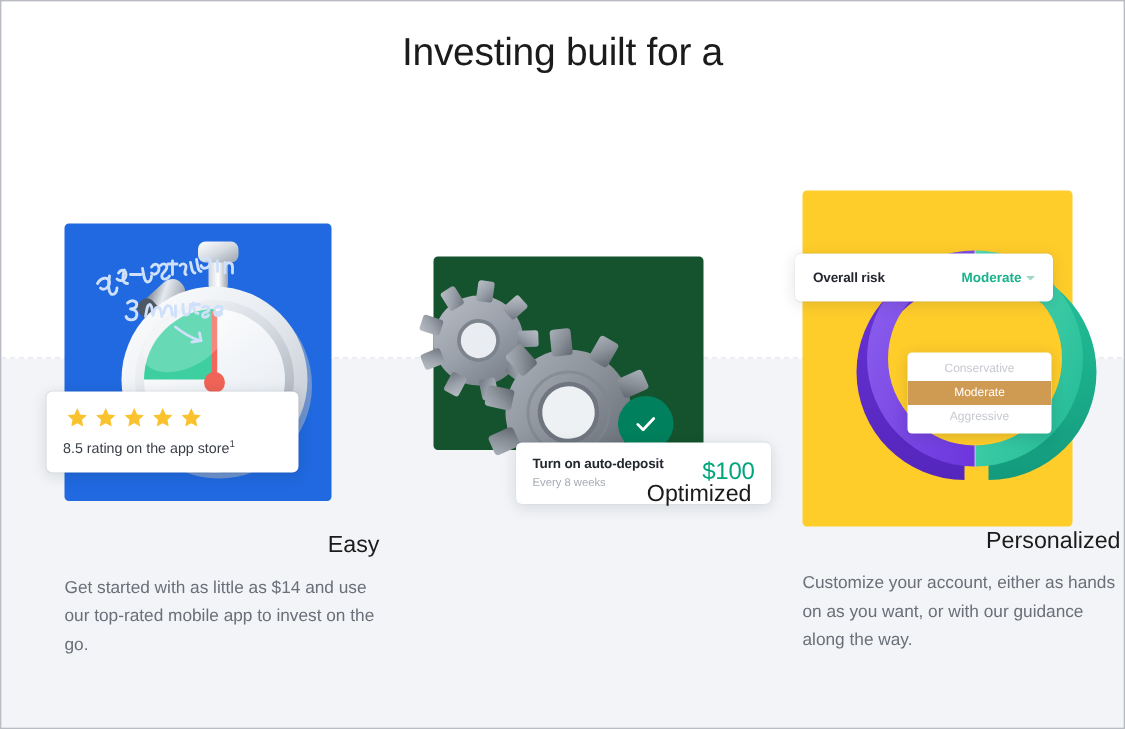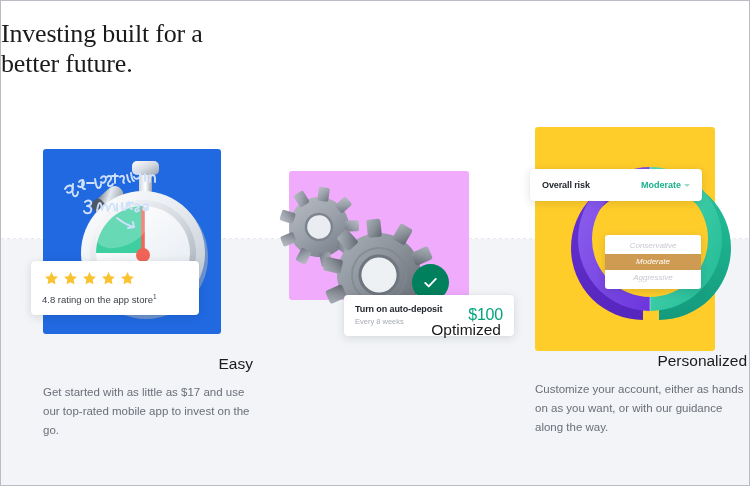--- a/index.html
+++ b/index.html
@@ -14,39 +14,39 @@
     box-sizing:border-box;border:1px solid #b9bcc2;
     background:#ffffff;overflow:hidden;
   }
   
   .bg-top{position:absolute;left:0;top:0;width:100%;height:238px;background:#ffffff;}
   .bg-bottom{position:absolute;left:0;top:238px;width:100%;bottom:0;background:#f2f4f7;}
   .bg-seam{position:absolute;left:0;top:237px;width:100%;height:1px;
     background:repeating-linear-gradient(90deg,#e7eaf0 0 3px,#ffffff 3px 6px);}
 
   
-  .hero{position:absolute;left:0;top:18px;width:100%;text-align:left;font-family:Liberation Serif, serif;}
+  .hero{position:absolute;left:0;top:18px;width:100%;text-align:center;}
   .hero h1{
     margin:0;font-size:26px;line-height:30px;font-weight:400;
     color:#1b1b1b;letter-spacing:-.2px;
   }
   .hero p{
     margin:21px auto 0;width:300px;font-size:12.5px;line-height:19px;
     color:#2b2b2b;font-weight:400;
   }
 
   
   .col{position:absolute;}
   .col-1{left:42px;top:148px;width:210px;}
   .col-2{left:288px;top:170px;width:212px;}
   .col-3{left:534px;top:126px;width:212px;}
 
   .panel{position:relative;border-radius:3px;}
   .panel-blue{width:178px;height:185px;background:#2069e0;margin-left:0;}
-  .panel-green{width:180px;height:129px;background:#f0abfc;}
+  .panel-green{width:180px;height:129px;background:#14532d;}
   .panel-yellow{width:180px;height:224px;background:#ffcd2a;}
 
   .txt{position:relative;}
   .txt h2{margin:0;font-size:15.5px;line-height:20px;font-weight:400;color:#1b1b1b;text-align:right;}
   .txt p{margin:9px 0 0;font-size:11.5px;line-height:19px;color:#6a6f78;font-weight:400;}
 
   
   .fcard{
     position:absolute;background:#fff;border-radius:4px;
     box-shadow:0 2px 10px rgba(22,30,48,.13),0 0 1px rgba(22,30,48,.10);
@@ -74,42 +74,41 @@
   
   .risk-card{left:-5px;top:42px;width:148px;padding:11px 12px;
     display:flex;align-items:center;justify-content:space-between;}
   .risk-label{font-size:9px;color:#23272e;font-weight:700;letter-spacing:-.1px;}
   .risk-value{font-size:9px;color:#19b28c;font-weight:700;display:flex;align-items:center;gap:3px;}
   .caret{width:0;height:0;border-left:3px solid transparent;border-right:3px solid transparent;
     border-top:3.5px solid #9fd8c9;display:block;}
 
   .risk-menu{
     position:absolute;left:70px;top:108px;width:96px;background:#fff;border-radius:3px;
-    box-shadow:0 2px 9px rgba(22,30,48,.16);overflow:hidden;padding:3px 0;font-style:italic;
+    box-shadow:0 2px 9px rgba(22,30,48,.16);overflow:hidden;padding:3px 0;
   }
   .risk-opt{font-size:8px;line-height:14px;text-align:center;color:#c6c9cf;padding:1px 0;}
   .risk-opt.sel{background:#cf9a52;color:#fff;}
 
   
   .hand{position:absolute;left:18px;top:22px;width:104px;height:58px;}
   svg{display:block;overflow:visible;}
 </style>
 </head>
 <body>
 
 <div id="page">
 
   <div class="bg-top"></div>
   <div class="bg-bottom"></div>
   <div class="bg-seam"></div>
 
   <div class="hero">
     <h1>
       <span>Investing built for a</span><br>
-      <span>better future.</span>
     </h1>
   </div>
 
   <div class="col col-1">
 
     <div class="panel panel-blue">
 
       <svg width="178" height="185" viewBox="0 0 178 185">
         <defs>
           <linearGradient id="bodyG" x1="0" y1="0" x2="1" y2="1">
@@ -218,28 +217,28 @@
               <path d="M10 1.4l2.6 5.6 6 .7-4.4 4.1 1.1 5.9L10 14.9l-5.3 2.8 1.1-5.9L1.4 7.7l6-.7z" fill="#f9c22e"></path>
             </svg>
           <svg class="star" viewBox="0 0 20 20">
               <path d="M10 1.4l2.6 5.6 6 .7-4.4 4.1 1.1 5.9L10 14.9l-5.3 2.8 1.1-5.9L1.4 7.7l6-.7z" fill="#f9c22e"></path>
             </svg>
           <svg class="star" viewBox="0 0 20 20">
               <path d="M10 1.4l2.6 5.6 6 .7-4.4 4.1 1.1 5.9L10 14.9l-5.3 2.8 1.1-5.9L1.4 7.7l6-.7z" fill="#f9c22e"></path>
             </svg>
         </div>
         <div class="rating-note">
-          <span>4.8 rating on the app store</span><sup>1</sup>
+          <span>8.5 rating on the app store</span><sup>1</sup>
         </div>
       </div>
     </div>
 
     <div class="txt" style="margin-top:20px;">
       <h2>Easy</h2>
-      <p>Get started with as little as $17 and use our top-rated mobile app to invest on the go.</p>
+      <p>Get started with as little as $14 and use our top-rated mobile app to invest on the go.</p>
     </div>
   </div>
 
   <div class="col col-2">
 
     <div class="panel panel-green">
 
       <svg width="180" height="175" viewBox="0 0 180 175" style="position:absolute;left:-22px;top:8px;">
         <defs>
           <linearGradient id="gearA" x1="0" y1="0" x2="1" y2="1">

